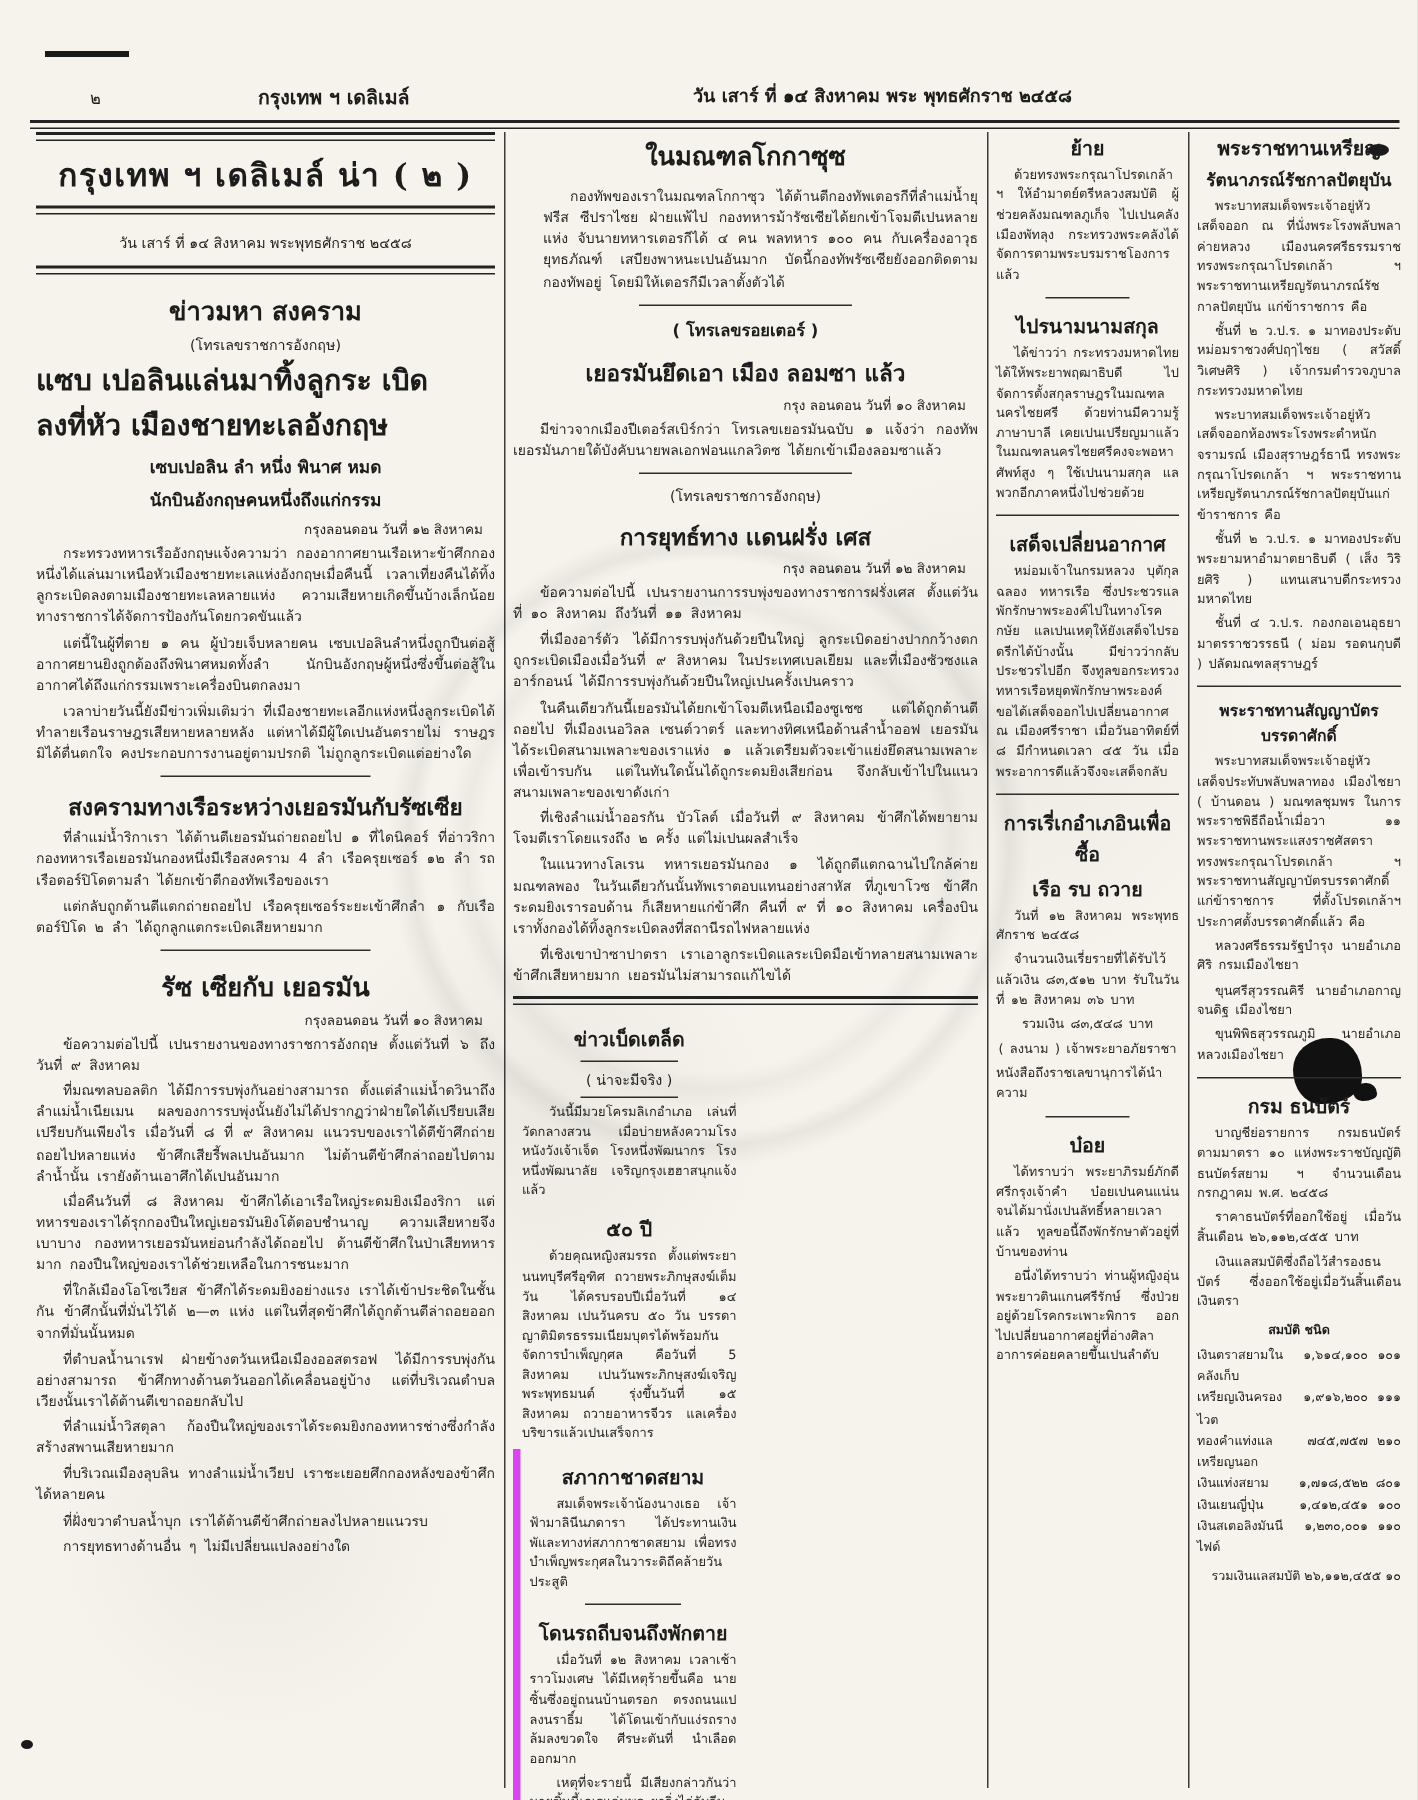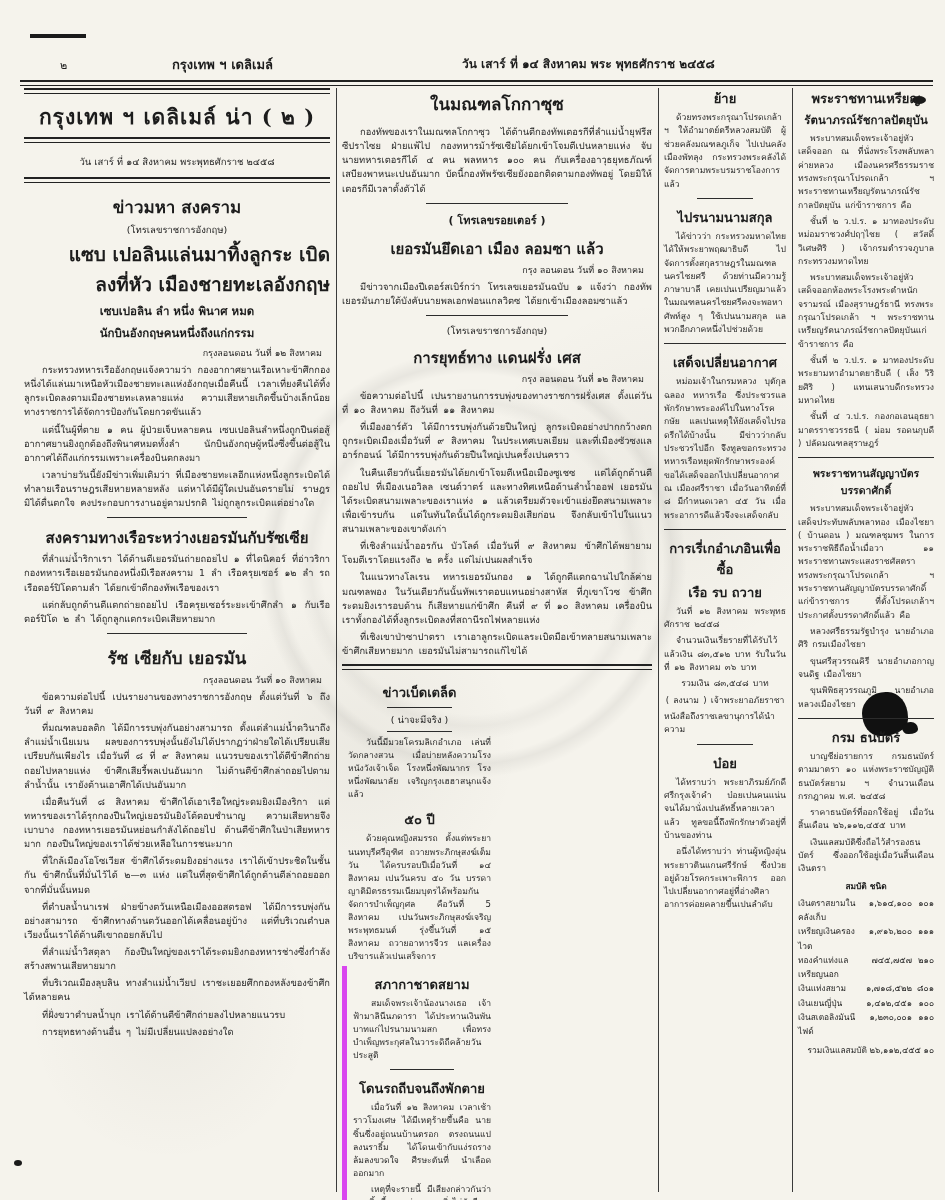--- a/index.html
+++ b/index.html
@@ -26,21 +26,21 @@
   .c3{left:664px;width:122px;}
   .c4{left:798px;width:136px;}
   .mast{text-align:center;padding:6px 0 4px;}
   .mast .title{font-family:"DejaVu Serif",serif;font-weight:bold;font-size:21px;letter-spacing:1px;}
   .mast .dl{font-size:9.5px;padding:5px 0 4px;}
   .sec-title{font-family:"DejaVu Serif",serif;font-weight:bold;text-align:center;}
   .t17{font-size:17px;margin:10px 0 2px;}
   .t15{font-size:15px;margin:8px 0 2px;}
   .t13{font-size:13px;margin:8px 0 2px;text-align:center;}
   .sub{text-align:center;font-size:9.5px;margin:2px 0;}
-  .bighead{font-family:"DejaVu Serif",serif;font-weight:bold;font-size:19px;text-align:right;line-height:1.45;margin:4px 0;}
+  .bighead{font-family:"DejaVu Serif",serif;font-weight:bold;font-size:19px;text-align:left;line-height:1.45;margin:4px 0;}
   .deck{text-align:center;font-size:11.5px;font-weight:bold;margin:4px 0;}
   .dateline{text-align:right;font-size:9px;margin:0 8px 3px 0;}
   .body p{font-size:9.3px;line-height:1.52;text-align:justify;margin:0 0 3px;text-indent:18px;
           word-spacing:2.5px;color:#262626;}
   .c3 .body p,.c4 .body p{font-size:8.6px;line-height:1.55;text-indent:12px;word-spacing:1.5px;}
   .rule{border-top:1px solid #2c2c2c;width:46%;margin:7px auto;}
   .rule-w{border-top:1px solid #2c2c2c;margin:7px 0;}
   .split{display:flex;margin-top:4px;flex-direction:column;}
   .split .half{width:50%;padding:0 6px;box-sizing:border-box;}
   .split .half+.half{border-left:5px solid #d946ef;}
@@ -99,21 +99,21 @@
         <p>กระทรวงทหารเรืออังกฤษแจ้งความว่า กองอากาศยานเรือเหาะข้าศึกกองหนึ่งได้แล่นมาเหนือหัวเมืองชายทะเลแห่งอังกฤษเมื่อคืนนี้ เวลาเที่ยงคืนได้ทิ้งลูกระเบิดลงตามเมืองชายทะเลหลายแห่ง ความเสียหายเกิดขึ้นบ้างเล็กน้อย ทางราชการได้จัดการป้องกันโดยกวดขันแล้ว</p>
         <p>แต่นี้ในผู้ที่ตาย ๑ คน ผู้ป่วยเจ็บหลายคน เซบเปอลินลำหนึ่งถูกปืนต่อสู้อากาศยานยิงถูกต้องถึงพินาศหมดทั้งลำ นักบินอังกฤษผู้หนึ่งซึ่งขึ้นต่อสู้ในอากาศได้ถึงแก่กรรมเพราะเครื่องบินตกลงมา</p>
         <p>เวลาบ่ายวันนี้ยังมีข่าวเพิ่มเติมว่า ที่เมืองชายทะเลอีกแห่งหนึ่งลูกระเบิดได้ทำลายเรือนราษฎรเสียหายหลายหลัง แต่หาได้มีผู้ใดเปนอันตรายไม่ ราษฎรมิได้ตื่นตกใจ คงประกอบการงานอยู่ตามปรกติ ไม่ถูกลูกระเบิดแต่อย่างใด</p>
       </div>
     </div>
 
     <div class="rule"></div>
     <div>
       <div class="sec-title t15">สงครามทางเรือระหว่างเยอรมันกับรัซเซีย</div>
       <div class="body">
-        <p>ที่ลำแม่น้ำริกาเรา ได้ต้านตีเยอรมันถ่ายถอยไป ๑ ที่ไดนิคอร์ ที่อ่าวริกา กองทหารเรือเยอรมันกองหนึ่งมีเรือสงคราม 1 ลำ เรือครุยเซอร์ ๑๒ ลำ รถเรือตอร์ปิโดตามลำ ได้ยกเข้าตีกองทัพเรือของเรา</p>
+        <p>ที่ลำแม่น้ำริกาเรา ได้ต้านตีเยอรมันถ่ายถอยไป ๑ ที่ไดนิคอร์ ที่อ่าวริกา กองทหารเรือเยอรมันกองหนึ่งมีเรือสงคราม 4 ลำ เรือครุยเซอร์ ๑๒ ลำ รถเรือตอร์ปิโดตามลำ ได้ยกเข้าตีกองทัพเรือของเรา</p>
         <p>แต่กลับถูกต้านตีแตกถ่ายถอยไป เรือครุยเซอร์ระยะเข้าศึกลำ ๑ กับเรือตอร์ปิโด ๒ ลำ ได้ถูกลูกแตกระเบิดเสียหายมาก</p>
       </div>
     </div>
 
     <div class="rule"></div>
     <div>
       <div class="sec-title t17">รัซ เซียกับ เยอรมัน</div>
       <div class="dateline">กรุงลอนดอน วันที่ ๑๐ สิงหาคม</div>
       <div class="body">
         <p>ข้อความต่อไปนี้ เปนรายงานของทางราชการอังกฤษ ตั้งแต่วันที่ ๖ ถึงวันที่ ๙ สิงหาคม</p>
@@ -125,21 +125,21 @@
         <p>ที่บริเวณเมืองลุบลิน ทางลำแม่น้ำเวียป เราชะเยอยศึกกองหลังของข้าศึกได้หลายคน</p>
         <p>ที่ฝั่งขวาตำบลน้ำบุก เราได้ต้านตีข้าศึกถ่ายลงไปหลายแนวรบ</p>
         <p>การยุทธทางด้านอื่น ๆ ไม่มีเปลี่ยนแปลงอย่างใด</p>
       </div>
     </div>
   </div>
 
   <div class="col c2">
     <div>
       <div class="sec-title t17" style="margin-top:2px;">ในมณฑลโกกาซุซ</div>
-      <div class="body" style="margin-top:8px;">
+      <div class="body" style="margin-top:8px;margin-left:20px;">
         <p>กองทัพของเราในมณฑลโกกาซุว ได้ต้านตีกองทัพเตอรกีที่ลำแม่น้ำยุฟรีส ซีปราไซย ฝ่ายแพ้ไป กองทหารม้ารัซเซียได้ยกเข้าโจมตีเปนหลายแห่ง จับนายทหารเตอรกีได้ ๔ คน พลทหาร ๑๐๐ คน กับเครื่องอาวุธยุทธภัณฑ์ เสบียงพาหนะเปนอันมาก บัดนี้กองทัพรัซเซียยังออกติดตามกองทัพอยู่ โดยมิให้เตอรกีมีเวลาตั้งตัวได้</p>
       </div>
     </div>
 
     <div class="rule"></div>
     <div class="sub" style="font-weight:bold;font-size:11px;">( โทรเลขรอยเตอร์ )</div>
     <div>
       <div class="sec-title t15">เยอรมันยึดเอา เมือง ลอมซา แล้ว</div>
       <div class="dateline">กรุง ลอนดอน วันที่ ๑๐ สิงหาคม</div>
       <div class="body">
@@ -174,21 +174,21 @@
           <p style="font-size:8.6px;">วันนี้มีมวยโครมลิเกอำเภอ เล่นที่วัดกลางสวน เมื่อบ่ายหลังความโรงหนังวังเจ้าเจ็ด โรงหนึ่งพัฒนากร โรงหนึ่งพัฒนาลัย เจริญกรุงเฮฮาสนุกแจ้งแล้ว</p>
         </div>
         <div class="sec-title t13">๕๐ ปี</div>
         <div class="body">
           <p style="font-size:8.6px;">ด้วยคุณหญิงสมรรถ ตั้งแต่พระยานนทบุรีศรีอุฑิศ ถวายพระภิกษุสงฆ์เต็มวัน ได้ครบรอบปีเมื่อวันที่ ๑๔ สิงหาคม เปนวันครบ ๕๐ วัน บรรดาญาติมิตรธรรมเนียมบุตรได้พร้อมกันจัดการบำเพ็ญกุศล คือวันที่ 5 สิงหาคม เปนวันพระภิกษุสงฆ์เจริญพระพุทธมนต์ รุ่งขึ้นวันที่ ๑๕ สิงหาคม ถวายอาหารจีวร แลเครื่องบริขารแล้วเปนเสร็จการ</p>
         </div>
       </div>
       <div class="half">
         <div class="sec-title t13">สภากาชาดสยาม</div>
         <div class="body">
-          <p style="font-size:8.6px;">สมเด็จพระเจ้าน้องนางเธอ เจ้าฟ้ามาลินีนภดารา ได้ประทานเงินพันบาทแก่ไปรนามนามสก เพื่อทรงบำเพ็ญพระกุศลในวาระดิถีคล้ายวันประสูติ</p>
+          <p style="font-size:8.6px;">สมเด็จพระเจ้าน้องนางเธอ เจ้าฟ้ามาลินีนภดารา ได้ประทานเงินพัและทางท่สภากาชาดสยาม เพื่อทรงบำเพ็ญพระกุศลในวาระดิถีคล้ายวันประสูติ</p>
         </div>
         <div class="rule"></div>
         <div class="sec-title t13">โดนรถถีบจนถึงพักตาย</div>
         <div class="body">
           <p style="font-size:8.6px;">เมื่อวันที่ ๑๒ สิงหาคม เวลาเช้าราวโมงเศษ ได้มีเหตุร้ายขึ้นคือ นายซิ้นซึ่งอยู่ถนนบ้านตรอก ตรงถนนแปลงนราธิ์ม ได้โดนเข้ากับแง่รถราง ล้มลงขวดใจ ศีรษะตันที่ นำเลือดออกมาก</p>
           <p style="font-size:8.6px;">เหตุที่จะรายนี้ มีเสียงกล่าวกันว่า นายซิ้นนี้เกเรแล่นพระยาวิ่งไล่กับจีนขายของนั้นอยู่เสมอ ๆ จึงเปนเหตุซิ้น</p>
         </div>
       </div>
     </div>
   </div>

